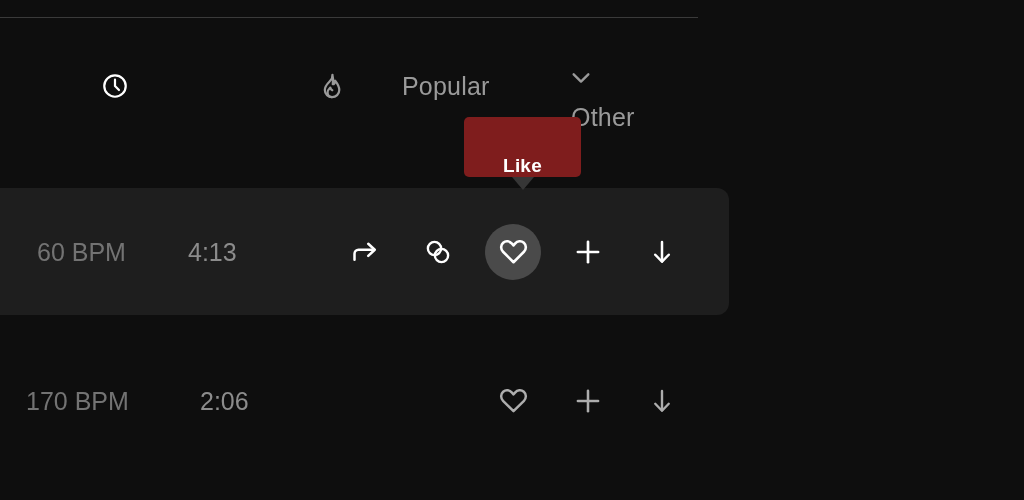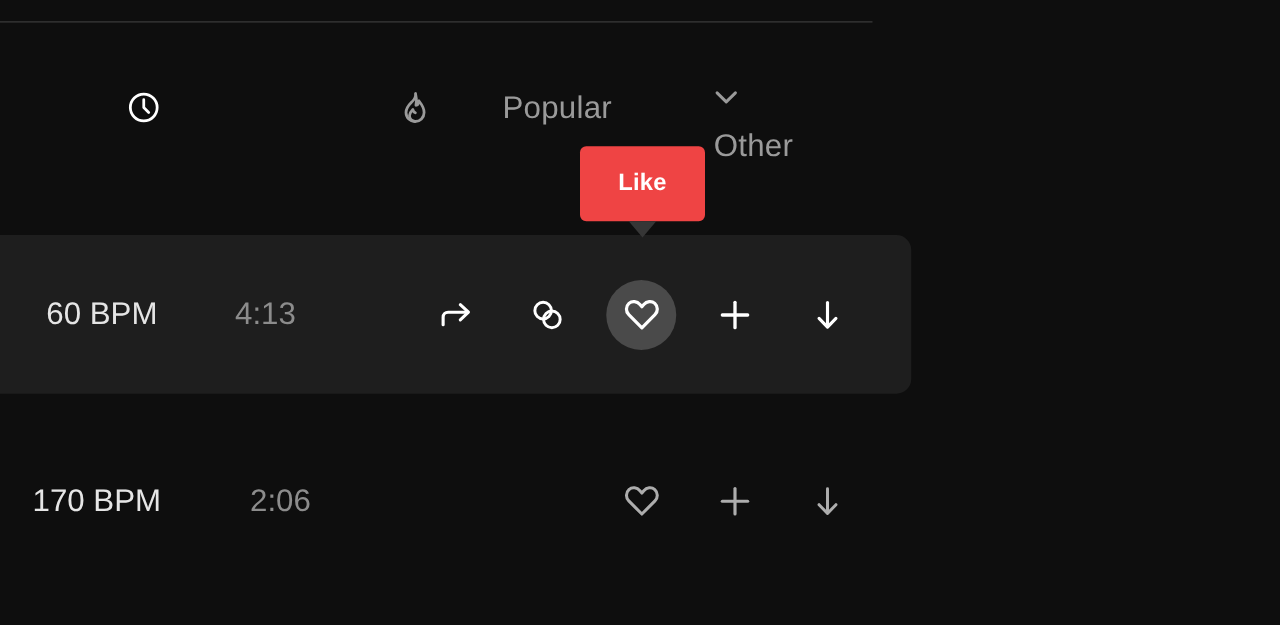--- a/index.html
+++ b/index.html
@@ -74,26 +74,26 @@
   .tab-newest  { position: absolute; left: 100px;  }
   .tab-popular { position: absolute; left: 316px;  }
   .tab-other   { position: absolute; left: 528px; flex-direction: column;  }
   .tab-other .tab-icon { width: 34px; }
 
   
   .tooltip {
     position: absolute;
     left: 464px;
     top: 117px;
-    width: 100px;
+    width: 117px;
     height: 60px;
-    background: #ef4444;
+    background: #7f1d1d;
     border-radius: 5px;
     display: flex;
-    align-items: center;
+    align-items: flex-end;
     justify-content: center;
     z-index: 30;
   }
   .tooltip-text {
     color: #ffffff;
     font-size: 19px;
     font-weight: 700;
     letter-spacing: 0.2px;
   }
   .tooltip-caret {
@@ -127,21 +127,21 @@
     width: 729px;
     background: transparent;
   }
 
   .cell {
     position: absolute;
     top: 50%;
     transform: translateY(-50%);
     white-space: nowrap;
   }
-  .cell-bpm  { font-size: 25px; color: #e5e5e5; }
+  .cell-bpm  { font-size: 25px; color: #737373; }
   .cell-time { font-size: 25px; color: #8c8c8c; }
 
   .row-highlighted .cell-bpm  { left: 37px; }
   .row-highlighted .cell-time { left: 188px; }
   .row-plain      .cell-bpm  { left: 26px; }
   .row-plain      .cell-time { left: 200px; }
 
   
   .action {
     position: absolute;

